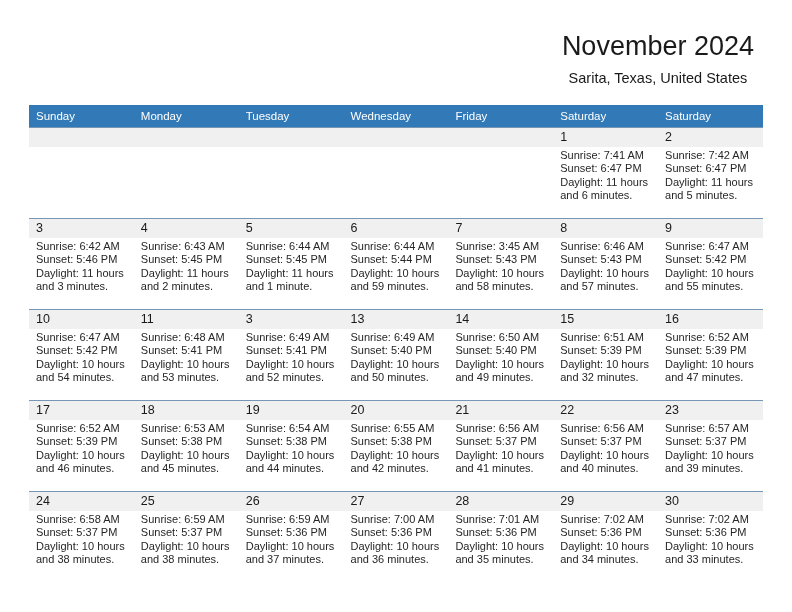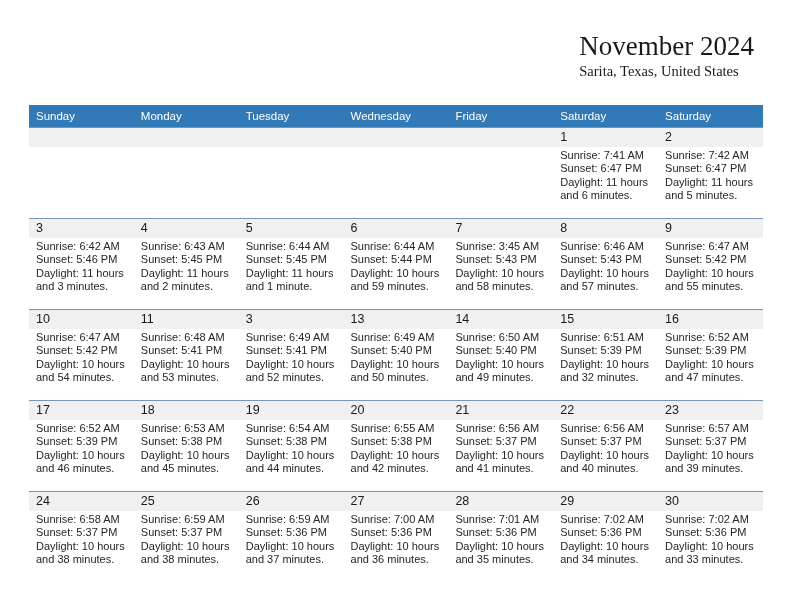--- a/index.html
+++ b/index.html
@@ -64,32 +64,31 @@
     width: 0;
     height: 0;
     border-left: 30px solid #1464a5;
     border-bottom: 18px solid transparent;
   }
 
   .title-block {
     position: absolute;
     right: 38px;
     top: 30px;
-    text-align: left;
-    font-family: Liberation Serif, serif;
+    text-align: center;
   }
   .month-title {
     font-size: 27px;
     font-weight: 400;
     color: #1a1a1a;
     line-height: 32px;
     white-space: nowrap;
   }
   .location {
-    margin-top: 0;
+    margin-top: 7px;
     font-size: 14.5px;
     font-weight: 400;
     color: #1a1a1a;
     line-height: 18px;
     white-space: nowrap;
   }
 
   
   .calendar {
     position: absolute;

